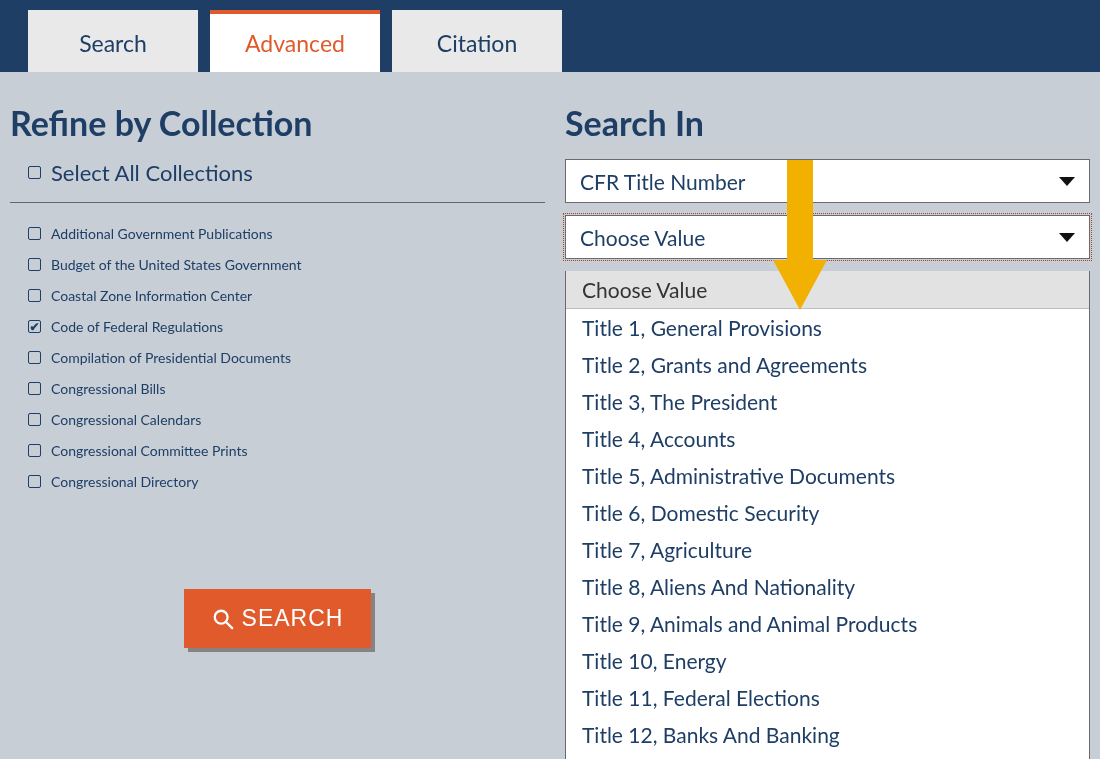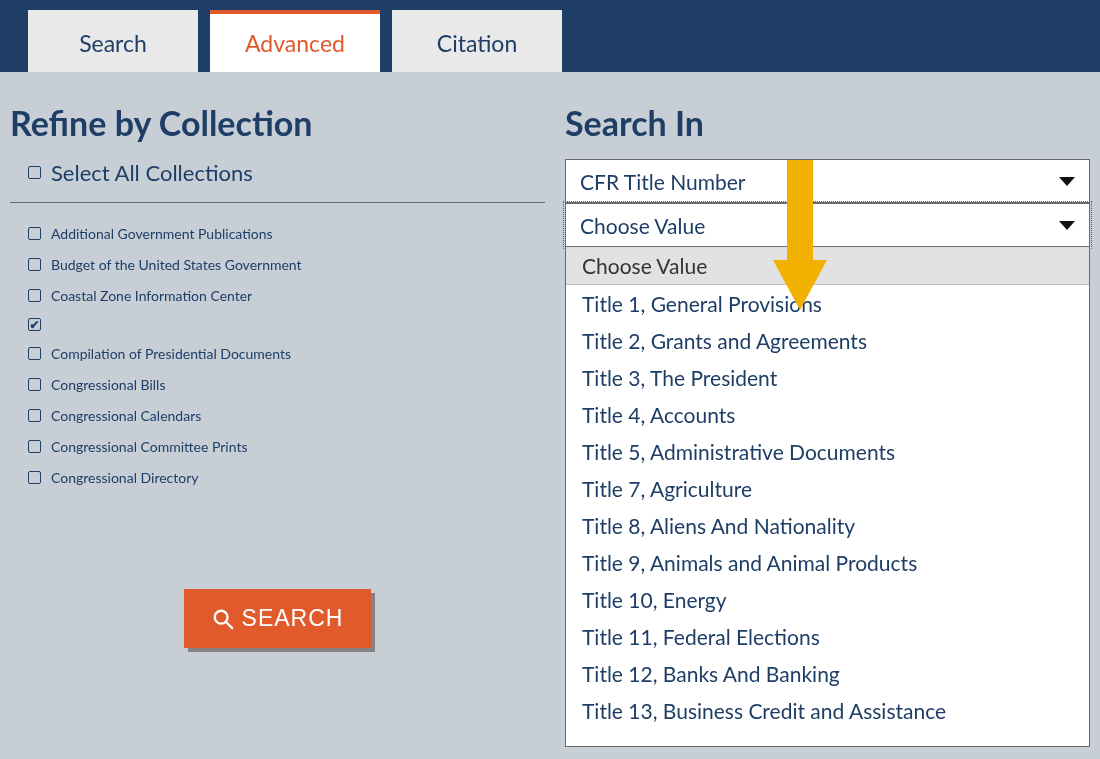--- a/index.html
+++ b/index.html
@@ -120,20 +120,21 @@
     background: #ffffff;
     border: 1px solid #6a6a6a;
     height: 44px;
     display: flex;
     align-items: center;
     justify-content: space-between;
     padding: 0 14px;
     font-size: 21px;
     color: #1e3e66;
     cursor: pointer;
+    margin-bottom: 12px;
   }
   .caret {
     width: 0; height: 0;
     border-left: 8px solid transparent;
     border-right: 8px solid transparent;
     border-top: 9px solid #111;
   }
   .dropdown.dotted {
     outline: 1px dotted #b04020;
     outline-offset: 1px;
@@ -191,20 +192,21 @@
         <div class="coll-item">
           <span class="box"></span>
           <span>Budget of the United States Government</span>
         </div>
         <div class="coll-item">
           <span class="box"></span>
           <span>Coastal Zone Information Center</span>
         </div>
         <div class="coll-item">
           <span class="box checked"></span>
+          <span>Code of Federal Regulations</span>
         </div>
         <div class="coll-item">
           <span class="box"></span>
           <span>Compilation of Presidential Documents</span>
         </div>
         <div class="coll-item">
           <span class="box"></span>
           <span>Congressional Bills</span>
         </div>
         <div class="coll-item">
@@ -245,20 +247,21 @@
       <span class="caret"></span>
     </div>
 
     <div class="option-panel" id="option-panel">
         <div class="option header">Choose Value</div>
         <div class="option">Title 1, General Provisions</div>
         <div class="option">Title 2, Grants and Agreements</div>
         <div class="option">Title 3, The President</div>
         <div class="option">Title 4, Accounts</div>
         <div class="option">Title 5, Administrative Documents</div>
+        <div class="option">Title 6, Domestic Security</div>
         <div class="option">Title 7, Agriculture</div>
         <div class="option">Title 8, Aliens And Nationality</div>
         <div class="option">Title 9, Animals and Animal Products</div>
         <div class="option">Title 10, Energy</div>
         <div class="option">Title 11, Federal Elections</div>
         <div class="option">Title 12, Banks And Banking</div>
         <div class="option">Title 13, Business Credit and Assistance</div>
       </div>
 
     <svg class="arrow-overlay" width="70" height="160">

